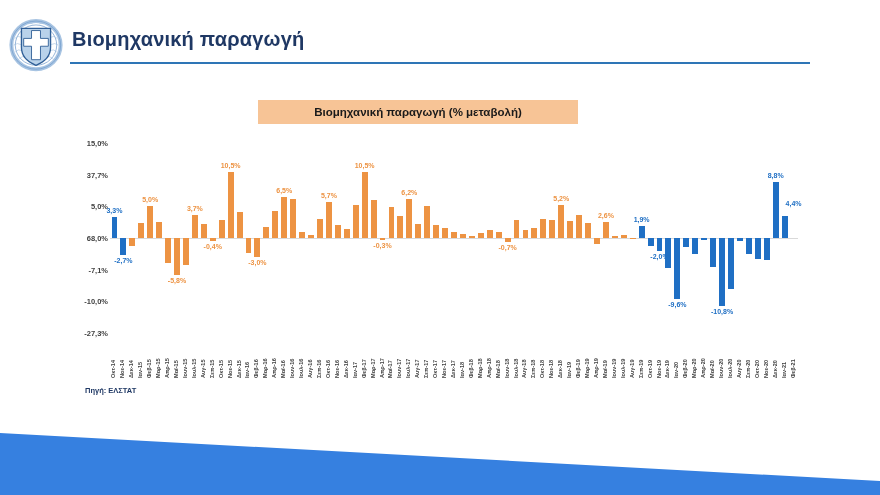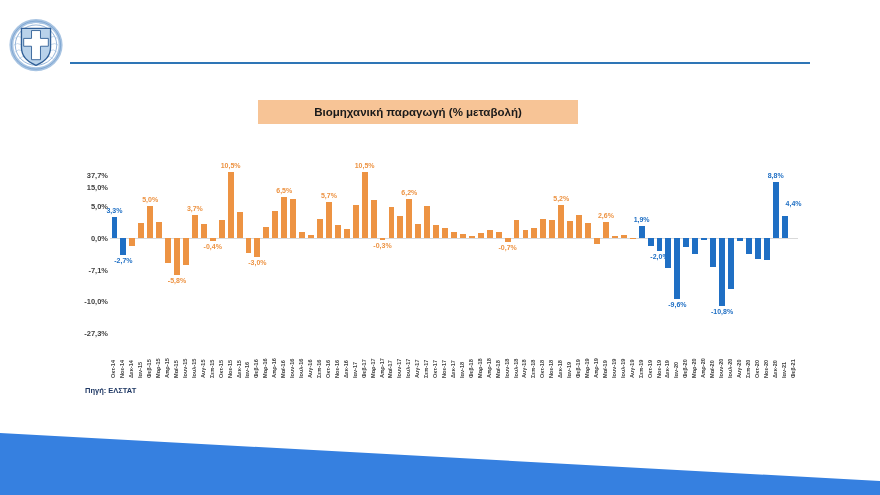--- a/index.html
+++ b/index.html
@@ -96,33 +96,34 @@
           <path d="M87 64 q-6 -6 -12 -2"></path>
             <path d="M80 76 q-6 -6 -12 -2"></path>
           <path d="M32 14 q6 -4 12 0"></path>
             <path d="M56 14 q6 -4 12 0"></path>
         </g>
         <path d="M24 22 H76 V56 Q76 78 50 88 Q24 78 24 56 Z" fill="#b9d2ea" stroke="#2f5e96" stroke-width="2.4"></path>
         <path d="M42 26 H58 V40 H72 V54 H58 V78 H42 V54 H28 V40 H42 Z" fill="#ffffff" stroke="#2f5e96" stroke-width="1.6"></path>
       </svg>
     </div>
 
+    <div class="hdr-title">Βιομηχανική παραγωγή</div>
 
     <div class="hdr-rule"></div>
   </div>
 
   <div class="chart-area">
 
     <div class="chart-title">Βιομηχανική παραγωγή (% μεταβολή)</div>
 
     <div class="yaxis" id="yaxis">
-        <div class="ytick" style="top: 0px; margin-top: 44px;">15,0%</div>
+        <div class="ytick" style="top: 0px;">15,0%</div>
         <div class="ytick" style="top: 31.6667px;">37,7%</div>
         <div class="ytick" style="top: 63.3333px;">5,0%</div>
-        <div class="ytick" style="top: 95px;">0,0%</div>
+        <div class="ytick" style="top: 95px;">68,0%</div>
         <div class="ytick" style="top: 126.667px;">-7,1%</div>
         <div class="ytick" style="top: 158.333px;">-10,0%</div>
         <div class="ytick" style="top: 190px;">-27,3%</div>
       </div>
 
     <div class="plot">
       <div class="zeroline"></div>
       <div class="bars" id="bars">
           <div class="bar" title="Οκτ-14" style="left: 1.51896px; width: 5.89714px; top: 74.1px; height: 20.9px; background: rgb(31, 111, 196);"></div>
           <div class="dlabel" style="left: 4.46753px; color: rgb(31, 111, 196); top: 64.1px;">3,3%</div>

